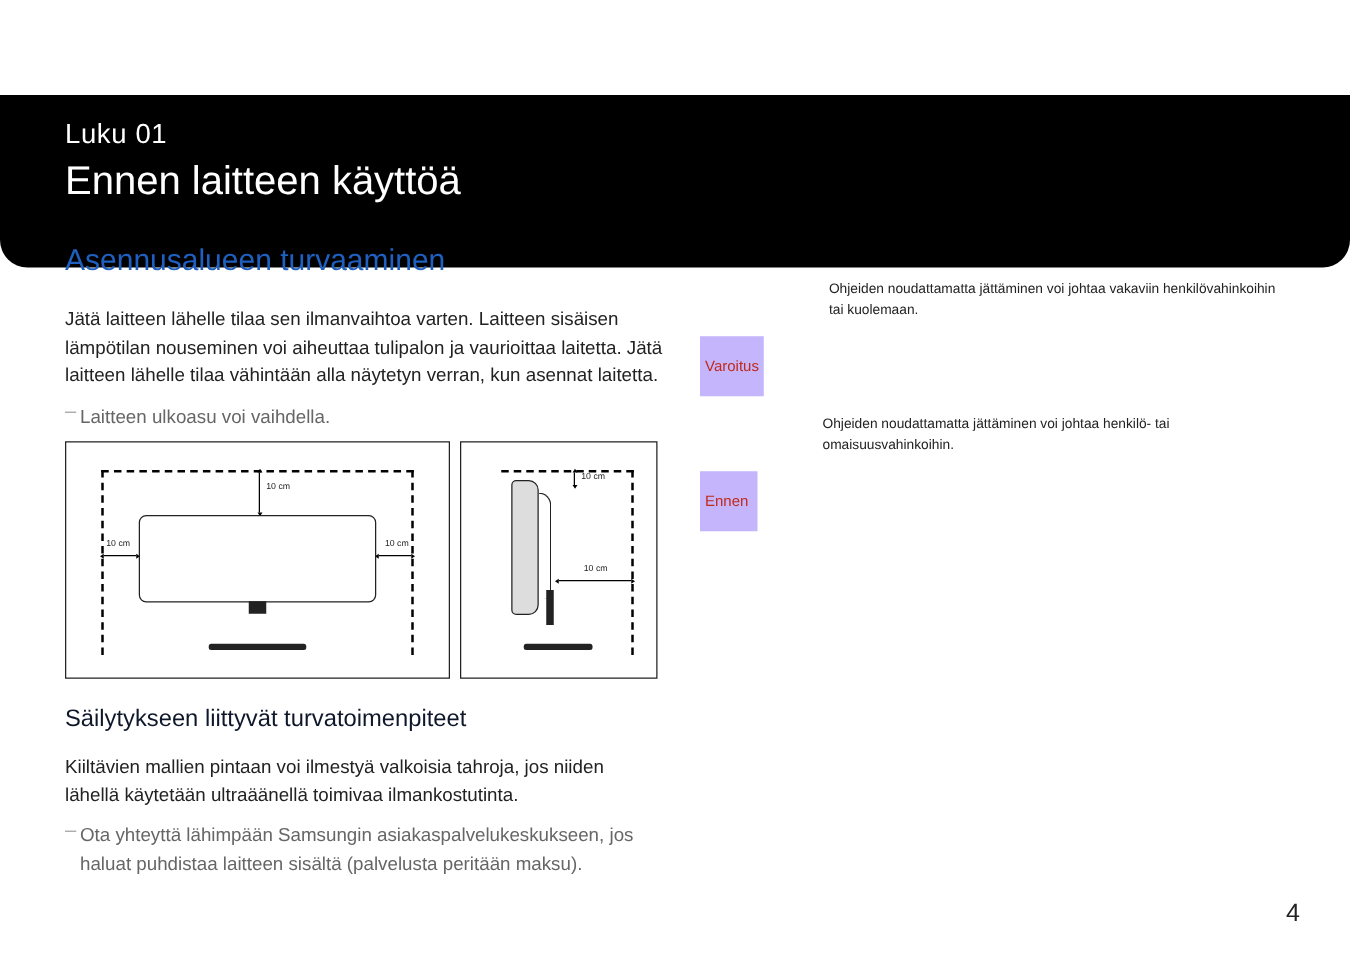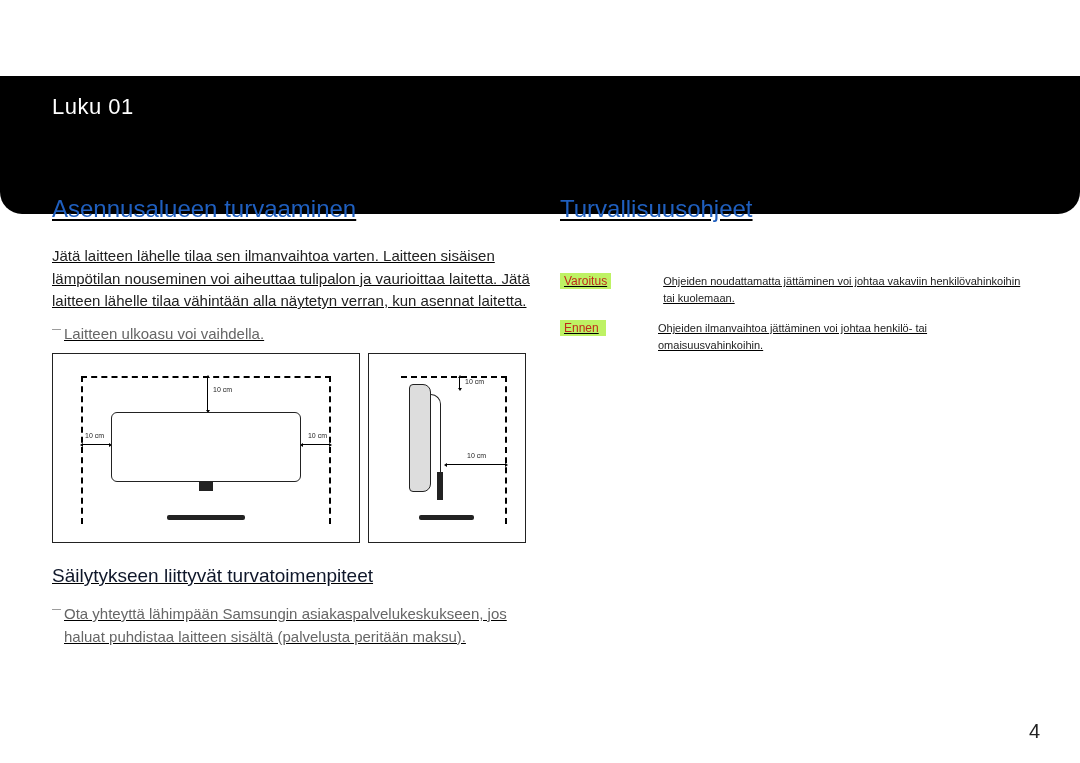--- a/index.html
+++ b/index.html
@@ -4,21 +4,21 @@
 <style>
   * { margin: 0; padding: 0; box-sizing: border-box; }
   html, body { width: 1080px; height: 763px; font-family: Arial, Helvetica, sans-serif; background: #fff; }
   .page { width: 1080px; height: 763px; position: relative; }
   .header-bar {
     position: absolute; top: 32px; left: 0; width: 1080px; height: 138px;
     background: #000; color: #fff; border-radius: 0 0 22px 22px; margin-top: 44px;
   }
   .chapter-label { position: absolute; top: 18px; left: 52px; font-size: 22px; font-weight: 400; letter-spacing: 0.5px; }
   .chapter-title { position: absolute; top: 50px; left: 52px; font-size: 32px; font-weight: 400; }
-  .columns { position: absolute; top: 195px; left: 52px; width: 980px; display: flex; text-decoration: underline; }
+  .columns { position: absolute; top: 195px; left: 52px; width: 980px; display: flex; }
   .col-left  { width: 478px; margin-right: 30px; }
   .col-right { width: 470px; }
   .h-blue { color: #1f5fbf; font-size: 24px; font-weight: 400; margin-bottom: 22px; }
   .p-body { font-size: 15px; line-height: 1.5; color: #222; margin-bottom: 10px; }
   .p-note { font-size: 15px; color: #666; line-height: 1.5; margin-bottom: 8px; padding-left: 12px; position: relative; }
   .p-note::before { content: "―"; position: absolute; left: 0; top: 0; font-size: 9px; color: #666; }
   .h-sub { font-size: 19px; font-weight: 400; color: #0f172a; margin-top: 22px; margin-bottom: 16px; }
   .diagram-row { display: flex; gap: 8px; margin-top: 6px; margin-bottom: 8px; }
   .diagram-box { border: 1px solid #222; height: 190px; position: relative; background: #fff; }
   .diagram-box.front { width: 308px; }
@@ -61,33 +61,34 @@
   .monitor-side-back {
     position: absolute; left: 62px; top: 40px; width: 10px; height: 85px;
     border-right: 1.5px solid #222; border-top: 1.5px solid #222;
     border-radius: 0 20px 5px 0;
   }
   .side-stand-post { position: absolute; left: 68px; top: 118px; width: 6px; height: 28px; background: #222; }
   .side-stand-base { position: absolute; left: 50px; bottom: 22px; width: 55px; height: 5px; background: #222; border-radius: 2px; }
   
   .safety-row { display: flex; align-items: flex-start; margin-bottom: 14px; }
   .safety-tag {
-    flex: 0 0 auto; font-size: 12px; color: #c02a1a; background: #bef264;
-    padding: 1px 4px; margin-right: 36px; min-width: 46px; text-align: left;
+    flex: 0 0 auto; font-size: 12px; color: #c02a1a; background: #c4b5fd;
+    padding: 17px 4px; margin-right: 36px; min-width: 46px; text-align: left; margin-top: 46px;
   }
   .safety-text { font-size: 11px; line-height: 1.5; color: #222; margin-left: 16px; }
   .page-number { position: absolute; right: 40px; bottom: 20px; font-size: 20px; color: #222; }
 </style>
 </head>
 <body>
 
 <div class="page">
 
   <div class="header-bar">
     <div class="chapter-label">Luku 01</div>
+    <div class="chapter-title">Ennen laitteen käyttöä</div>
   </div>
 
   <div class="columns">
 
     <div class="col-left">
       <div class="h-blue">Asennusalueen turvaaminen</div>
       <div class="p-body">Jätä laitteen lähelle tilaa sen ilmanvaihtoa varten. Laitteen sisäisen lämpötilan nouseminen voi aiheuttaa tulipalon ja vaurioittaa laitetta. Jätä laitteen lähelle tilaa vähintään alla näytetyn verran, kun asennat laitetta.</div>
       <div class="p-note">Laitteen ulkoasu voi vaihdella.</div>
 
       <div class="diagram-row">
@@ -114,35 +115,35 @@
           <div class="arrow-h" style="left:78px; top:110px; width:58px;"></div>
           <span class="clearance-label" style="left:98px; top:98px;">10 cm</span>
           <div class="monitor-side"></div>
           <div class="monitor-side-back"></div>
           <div class="side-stand-post"></div>
           <div class="side-stand-base"></div>
         </div>
       </div>
 
       <div class="h-sub">Säilytykseen liittyvät turvatoimenpiteet</div>
+      <div class="p-body">Kiiltävien mallien pintaan voi ilmestyä valkoisia tahroja, jos niiden lähellä käytetään ultraäänellä toimivaa ilmankostutinta.</div>
       <div class="p-note">Ota yhteyttä lähimpään Samsungin asiakaspalvelukeskukseen, jos haluat puhdistaa laitteen sisältä (palvelusta peritään maksu).</div>
     </div>
 
     <div class="col-right">
-      <div class="h-blue">Turvallisuusohjeet</div>
 
       <div style="height:28px;"></div>
 
       <div class="safety-row">
         <span class="safety-tag">Varoitus</span>
         <span class="safety-text">Ohjeiden noudattamatta jättäminen voi johtaa vakaviin henkilövahinkoihin tai kuolemaan.</span>
       </div>
 
       <div class="safety-row">
         <span class="safety-tag">Ennen</span>
-        <span class="safety-text">Ohjeiden ilmanvaihtoa jättäminen voi johtaa henkilö- tai omaisuusvahinkoihin.</span>
+        <span class="safety-text">Ohjeiden noudattamatta jättäminen voi johtaa henkilö- tai omaisuusvahinkoihin.</span>
       </div>
     </div>
 
   </div>
 
   <div class="page-number">4</div>
 </div>
 
 </body></html>

